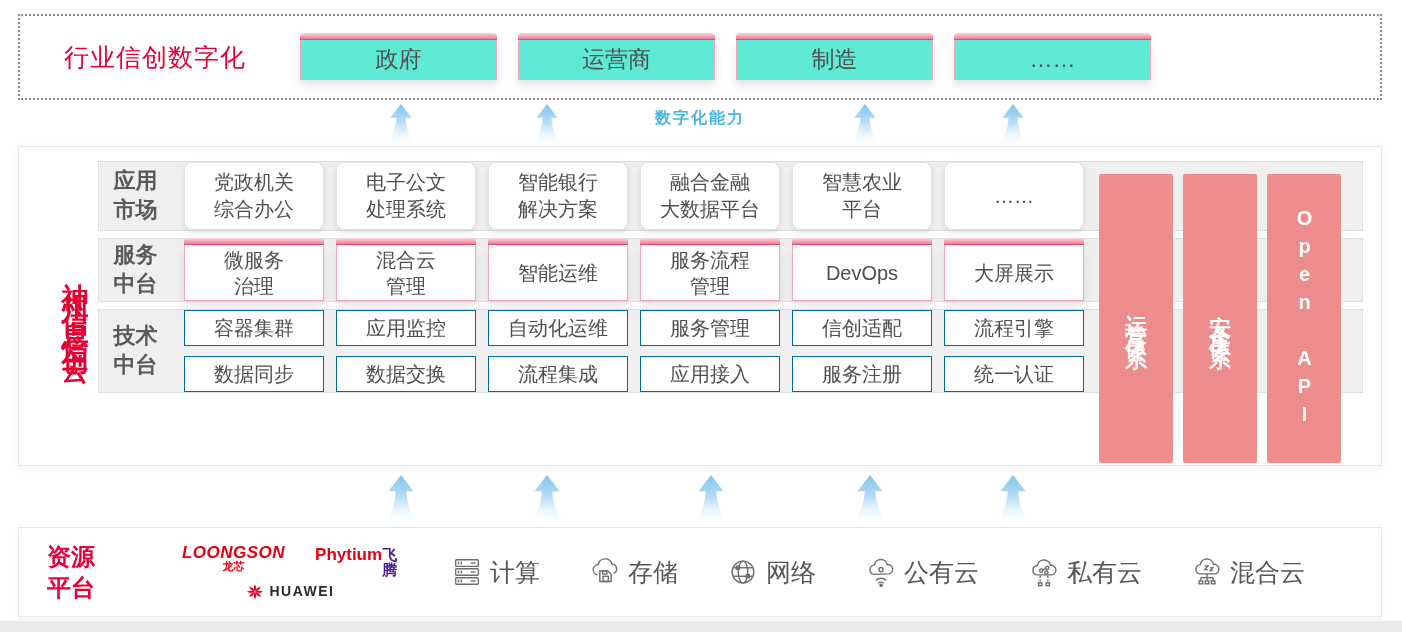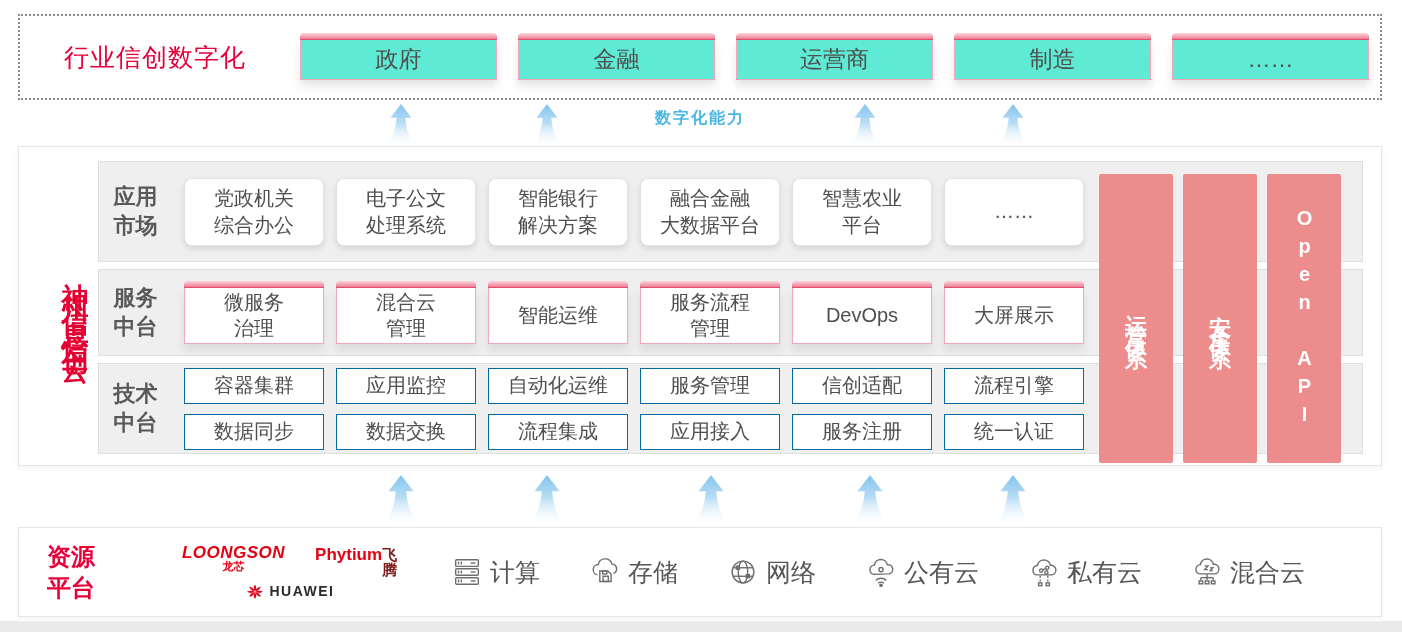--- a/index.html
+++ b/index.html
@@ -54,21 +54,21 @@
   }
   .vertical-title-wrap {
     position:absolute; left:28px; top:0; width:56px; height:100%;
     display:flex; align-items:center; justify-content:center;
   }
   .vertical-title {
     writing-mode: vertical-lr; text-orientation: upright;
     font-size:27px; font-weight:bold; color:#e60032; letter-spacing:13px;
   }
   .panels {
-    position:absolute; left:79px; top:14px; width:1265px; height:293px;
+    position:absolute; left:79px; top:14px; width:1265px; height:231px;
     display:flex; flex-direction:column; gap:7px;
   }
   .panel {
     background:#efefef; border:1px dotted #cfcfcf;
     display:grid; grid-template-columns:73px repeat(6,140px); column-gap:12px;
     align-items:center;
   }
   .panel-1 { height:105px; }
   .panel-2 { height:90px; }
   .panel-3 { height:94px; }
@@ -120,21 +120,21 @@
     margin-left:28px; font-size:24px; font-weight:bold; color:#e60039;
     line-height:1.3; flex:none;
   }
   .logos { margin-left:92px; width:205px; flex:none; display:flex; flex-direction:column; align-items:center; gap:3px; }
   .logo-row1 { display:flex; align-items:flex-start; gap:30px; }
   .loongson { display:flex; flex-direction:column; align-items:center; line-height:1; }
   .loongson .main { font-size:17px; font-weight:bold; font-style:italic; color:#e60012; letter-spacing:.5px; }
   .loongson .sub { font-size:11px; font-weight:bold; color:#e60012; margin-top:0; }
   .phytium { display:flex; align-items:baseline; line-height:1; margin-top:2px; }
   .phytium .main { font-size:17px; font-weight:bold; color:#e60012; }
-  .phytium .sub { font-size:15px; font-weight:bold; color:#7f1d1d; }
+  .phytium .sub { font-size:15px; font-weight:bold; color:#4c1d95; }
   .huawei { display:flex; align-items:center; gap:5px; margin-top:2px; }
   .huawei .name { font-size:14px; font-weight:bold; color:#2b2b2b; letter-spacing:1.5px; }
   .resources { display:flex; align-items:center; gap:48px; margin-left:58px; }
   .res-item { display:flex; align-items:center; gap:6px; font-size:25px; color:#565656; }
   .res-item svg { flex:none; }
 
   .footer-strip { position:absolute; left:0; top:621px; width:1402px; height:11px; background:#eaeaea; }
 </style>
 </head>
 <body>
@@ -147,21 +147,20 @@
       <stop offset="1" stop-color="#ffffff" stop-opacity="0.1"></stop>
     </linearGradient>
     <path id="arrowShape" d="M20 0 L33 17 L25.5 17 C26 30 31 43 38 52 L2 52 C9 43 14 30 14.5 17 L7 17 Z"></path>
   </defs>
 </svg>
 
 <div class="top-dotted">
   <div class="industry-title">行业信创数字化</div>
   <div class="industry-boxes">
     <div class="ibox">政府</div>
-    <div class="ibox">金融</div>
     <div class="ibox">运营商</div>
     <div class="ibox">制造</div>
     <div class="ibox">……</div>
   </div>
 </div>
 
 <div class="band-upper">
   <svg class="arrow" style="left:401px" viewBox="0 0 40 52">
       <use href="#arrowShape" fill="url(#arrowGrad)"></use>
     </svg>

